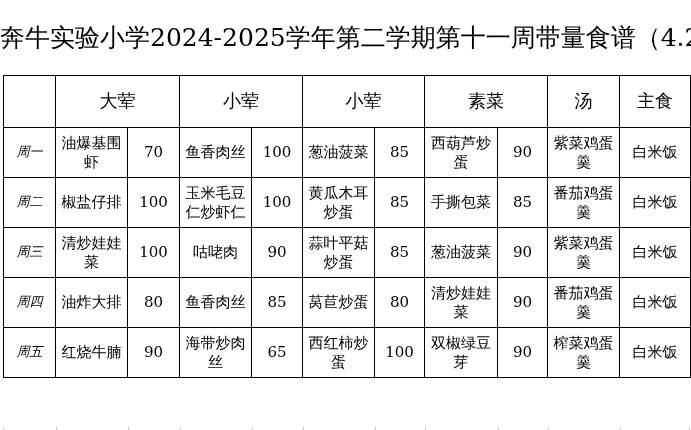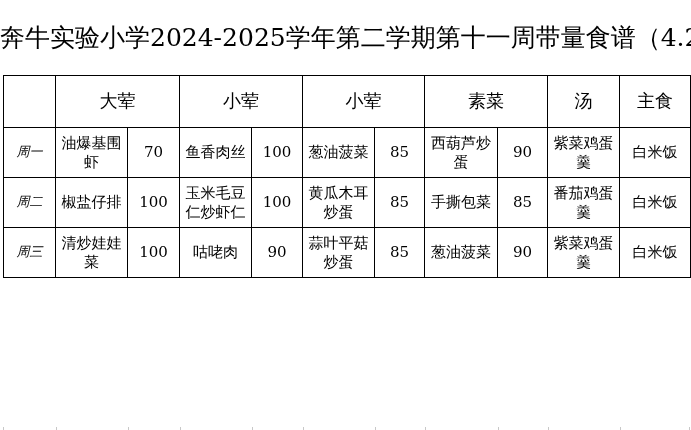--- a/index.html
+++ b/index.html
@@ -132,21 +132,47 @@
       <td class="name-cell">咕咾肉</td>
       <td class="weight-cell">90</td>
       <td class="name-cell">蒜叶平菇炒蛋</td>
       <td class="weight-cell">85</td>
       <td class="name-cell">葱油菠菜</td>
       <td class="weight-cell">90</td>
       <td class="name-cell">紫菜鸡蛋羹</td>
       <td class="name-cell">白米饭</td>
     </tr>
 
+    <tr class="data-row">
+      <td class="day-cell">周四</td>
+      <td class="name-cell">油炸大排</td>
+      <td class="weight-cell">80</td>
+      <td class="name-cell">鱼香肉丝</td>
+      <td class="weight-cell">85</td>
+      <td class="name-cell">莴苣炒蛋</td>
+      <td class="weight-cell">80</td>
+      <td class="name-cell">清炒娃娃菜</td>
+      <td class="weight-cell">90</td>
+      <td class="name-cell">番茄鸡蛋羹</td>
+      <td class="name-cell">白米饭</td>
+    </tr>
 
+    <tr class="data-row">
+      <td class="day-cell">周五</td>
+      <td class="name-cell">红烧牛腩</td>
+      <td class="weight-cell">90</td>
+      <td class="name-cell">海带炒肉丝</td>
+      <td class="weight-cell">65</td>
+      <td class="name-cell">西红柿炒蛋</td>
+      <td class="weight-cell">100</td>
+      <td class="name-cell">双椒绿豆芽</td>
+      <td class="weight-cell">90</td>
+      <td class="name-cell">榨菜鸡蛋羹</td>
+      <td class="name-cell">白米饭</td>
+    </tr>
   </tbody>
     </table>
 
   <div id="stubs">
       <div class="stub" style="left: 3px;"></div>
       <div class="stub" style="left: 56px;"></div>
       <div class="stub" style="left: 128px;"></div>
       <div class="stub" style="left: 180px;"></div>
       <div class="stub" style="left: 252px;"></div>
       <div class="stub" style="left: 303px;"></div>

